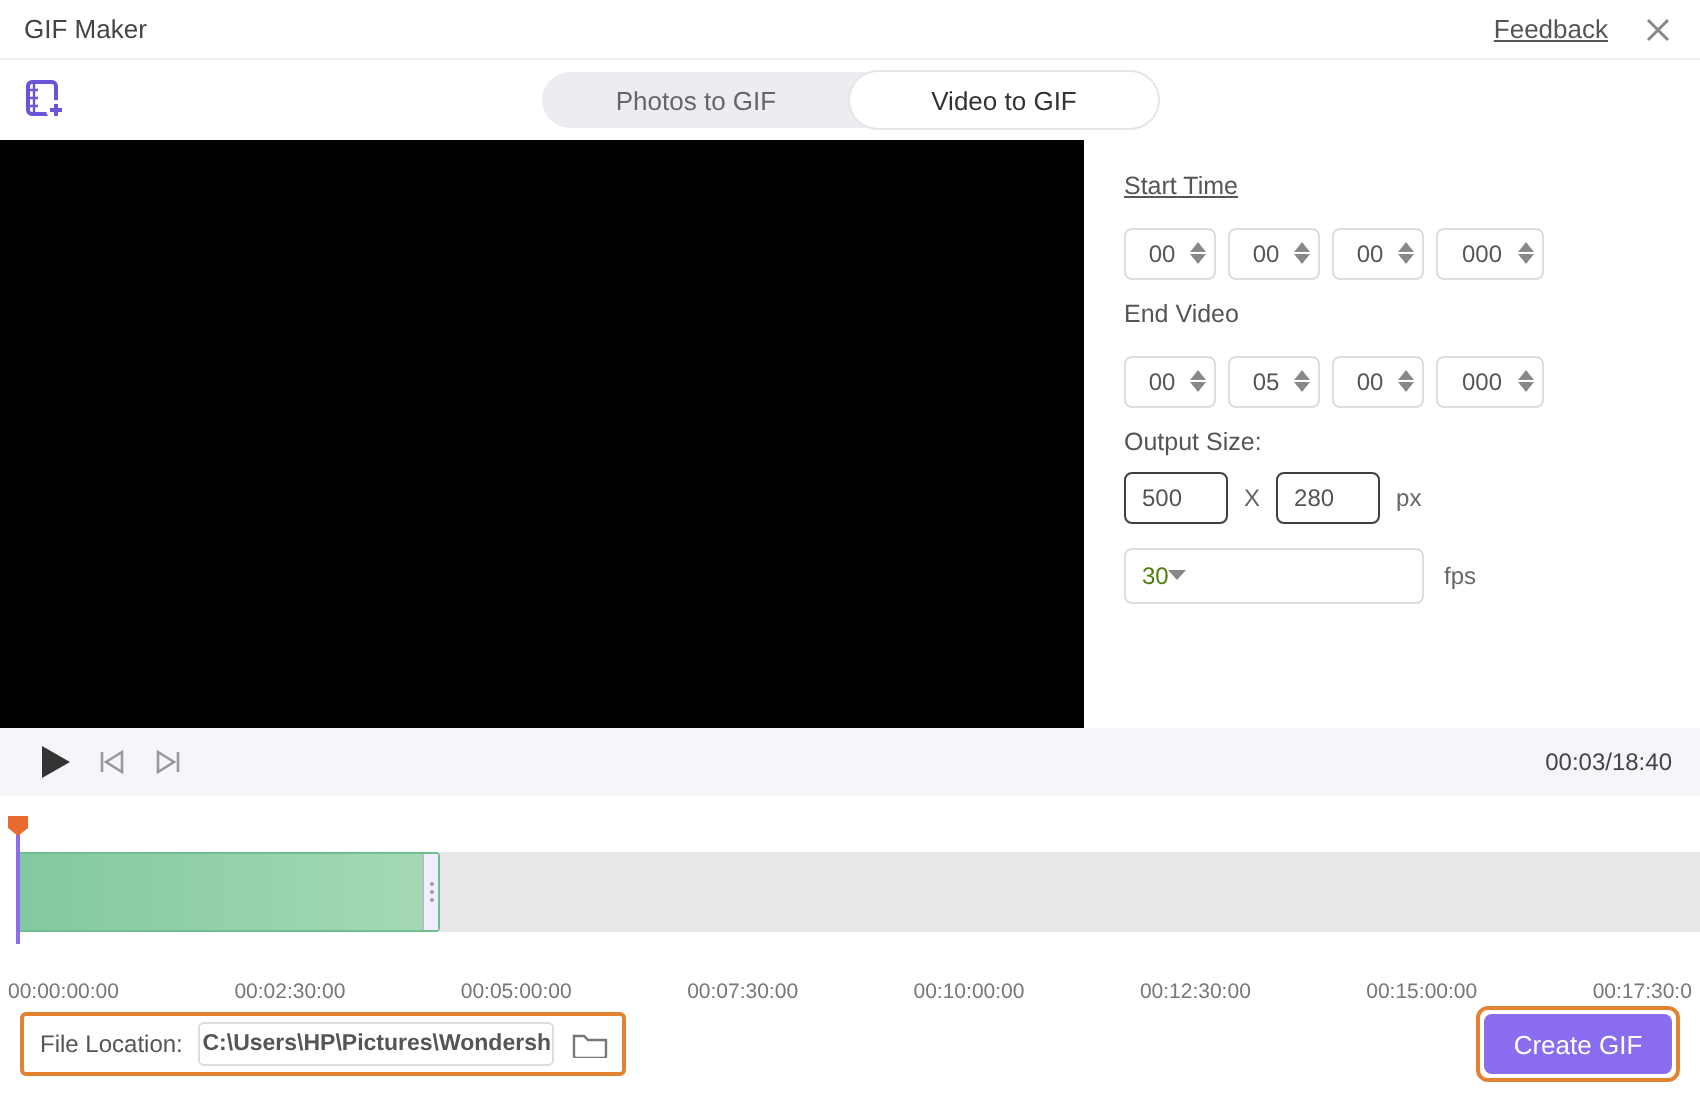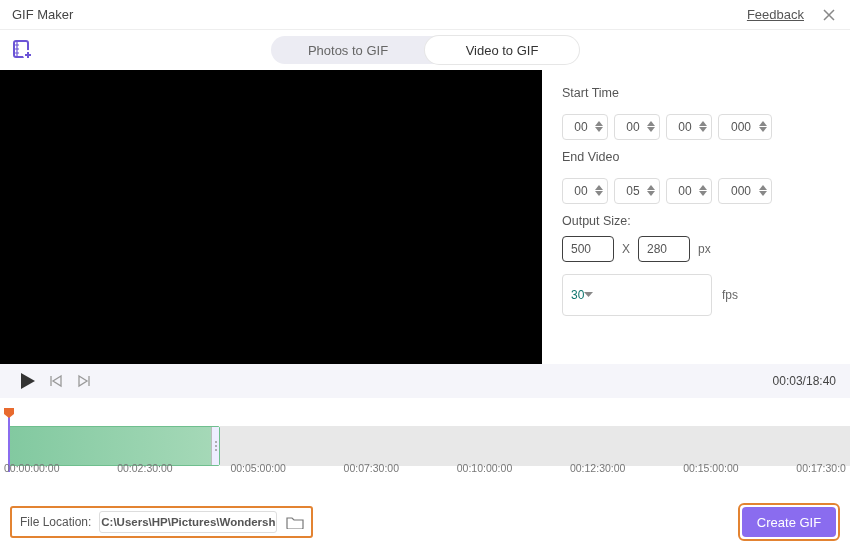--- a/index.html
+++ b/index.html
@@ -13,49 +13,49 @@
   .tabbar { height: 40px; display: flex; align-items: center; padding: 0 12px; position: relative; }
   .logo { width: 22px; height: 22px; position: relative; }
   .tabs { position: absolute; left: 50%; transform: translateX(-50%); display: flex; background: #ececf3; border-radius: 15px; height: 28px; }
   .tab { width: 154px; display: flex; align-items: center; justify-content: center; font-size: 13px; color: #666; border-radius: 15px; cursor: pointer; }
   .tab.active { background: #fff; box-shadow: 0 0 0 1px #e6e6e6; color: #333; }
   
   .middle { display: flex; height: 294px; }
   .preview { width: 542px; background: #000; }
   .settings { flex: 1; padding: 16px 20px; font-size: 12.5px; color: #555; }
   .set-label { margin-bottom: 8px; margin-top: 4px; }
-  .set-label.first { margin-top: 0; }
+  .set-label.first { margin-top: 0; text-decoration: underline; }
   .time-row { display: flex; gap: 6px; margin-bottom: 10px; margin-top: 14px; }
   .spinner { display: flex; align-items: center; border: 1px solid #ddd; border-radius: 4px; height: 26px; padding: 0 4px 0 8px; background: #fff; }
   .spinner input { border: none; outline: none; width: 20px; font-size: 12px; text-align: center; color: #555; }
   .spinner.wide input { width: 28px; }
   .spinbtns { display: flex; flex-direction: column; margin-left: 4px; gap: 0; }
   .spinbtn { width: 8px; height: 6px; font-size: 7px; line-height: 6px; color: #888; cursor: pointer; }
   .spinbtn svg { display: block; }
   
   .size-row { display: flex; align-items: center; gap: 8px; margin-bottom: 12px; }
   .sz-input { border: 1px solid #404040; border-radius: 4px; height: 26px; width: 52px; padding: 0 8px; font-size: 12px; color: #555; outline: none; }
   .unit { font-size: 12px; color: #666; }
   
   .fr-row { display: flex; align-items: center; gap: 10px; }
-  .fr-select { border: 1px solid #ddd; border-radius: 4px; height: 42px; width: 150px; padding: 0 8px; font-size: 12px; color: #0f766e; display: flex; align-items: center; cursor: pointer; }
+  .fr-select { border: 1px solid #ddd; border-radius: 4px; height: 28px; width: 150px; padding: 0 8px; font-size: 12px; color: #4d7c0f; display: flex; align-items: center; cursor: pointer; }
   
   .play-bar { height: 34px; background: #f5f5fa; display: flex; align-items: center; padding: 0 14px; }
   .pbtn { width: 28px; display: flex; justify-content: center; align-items: center; color: #333; cursor: pointer; }
   .pbtn.sub { color: #888; }
   .play-bar .time { margin-left: auto; font-size: 12px; color: #444; }
   
   .timeline { position: relative; height: 104px; background: #fff; }
   .tl-marker { position: absolute; top: 16px; left: 8px; width: 2px; height: 58px; background: #8a6cef; }
   .tl-marker::before { content: ""; position: absolute; top: -6px; left: -4px; width: 10px; height: 10px; background: #e86a2e; clip-path: polygon(0 0, 100% 0, 100% 60%, 50% 100%, 0 60%); }
   .tl-clip { position: absolute; top: 28px; left: 8px; width: 212px; height: 40px; background: linear-gradient(90deg, #82c9a0, #a6d9b8); border: 1px solid #6fbf8e; border-radius: 2px; }
   .tl-handle { position: absolute; right: 0; top: 0; bottom: 0; width: 8px; background: #eef; border-left: 1px solid #bbb; display: flex; flex-direction: column; justify-content: center; align-items: center; gap: 2px; }
   .tl-handle span { width: 2px; height: 2px; background: #999; border-radius: 50%; }
   .tl-rest { position: absolute; top: 28px; left: 220px; right: 0; height: 40px; background: #e8e8e8; }
-  .ticks { position: absolute; bottom: 28px; left: 0; right: 0; display: flex; justify-content: space-between; padding: 0 4px 0 4px; font-size: 10.5px; color: #777; }
+  .ticks { position: absolute; bottom: 0; left: 0; right: 0; display: flex; justify-content: space-between; padding: 0 4px 0 4px; font-size: 10.5px; color: #777; }
   .tick { text-align: center; flex: 0 0 auto; }
   
   .bottom { position: absolute; bottom: 10px; left: 10px; right: 10px; height: 36px; display: flex; align-items: center; }
   .loc-box { display: flex; align-items: center; border: 2px solid #e38331; border-radius: 3px; height: 32px; padding: 0 6px 0 8px; background: #fff; }
   .loc-label { font-size: 12px; color: #555; margin-right: 8px; }
   .loc-sel { border: 1px solid #ddd; border-radius: 3px; height: 22px; width: 178px; padding: 0 6px; font-size: 11.5px; color: #555; display: flex; align-items: center; justify-content: center; margin-right: 8px; font-weight: bold; }
   .folder-ico { width: 20px; height: 18px; cursor:pointer; display:flex; align-items:center; justify-content:center; }
   
   .create-wrap { margin-left: auto; border: 2px solid #e38331; border-radius: 6px; padding: 2px; }
   .create-btn { background: #8a6cef; color: #fff; font-size: 13px; border: none; border-radius: 4px; height: 30px; width: 94px; cursor: pointer; }

